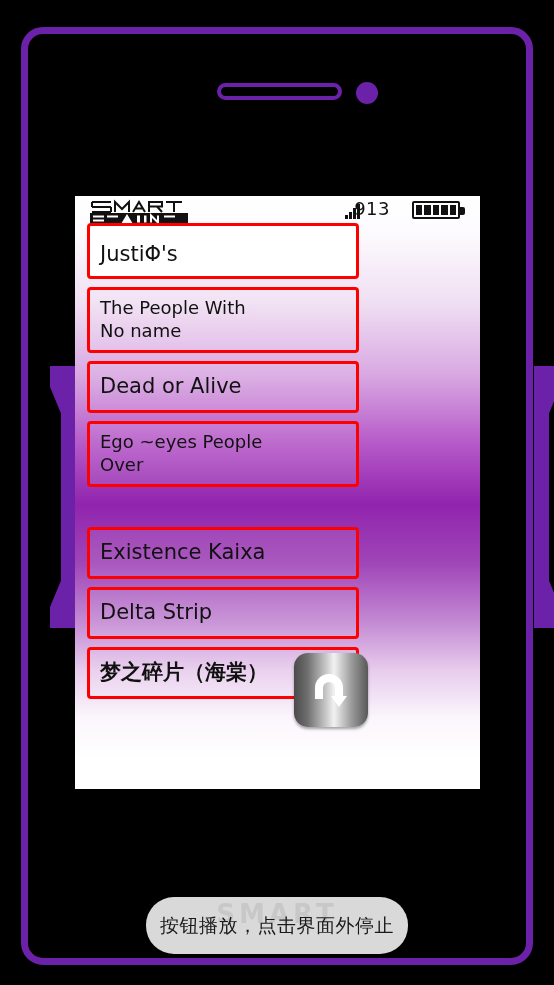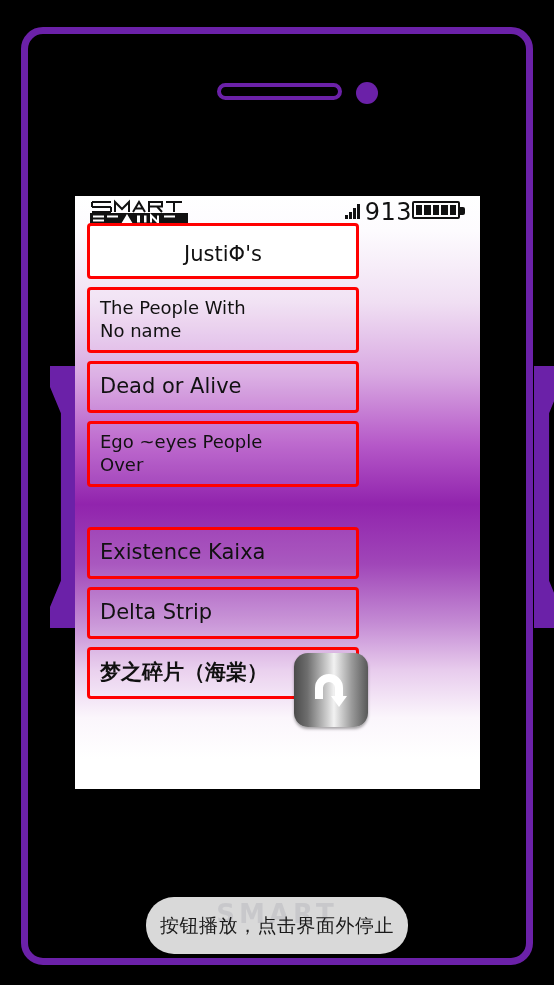--- a/index.html
+++ b/index.html
@@ -63,42 +63,42 @@
   #app-logo{
     position:absolute;left:14px;top:3px;width:115px;height:26px;
   }
   #signal-icon{position:absolute;right:120px;top:6px;display:flex;align-items:flex-end;gap:1px;height:17px;}
   #signal-icon i{display:block;width:3px;background:#111;}
   #signal-icon i:nth-child(1){height:4px;}
   #signal-icon i:nth-child(2){height:7px;}
   #signal-icon i:nth-child(3){height:11px;}
   #signal-icon i:nth-child(4){height:15px;}
   #signal-count{
-    position:absolute;right:68px;top:2px;font-size:24px;color:#111;letter-spacing:.5px;
+    position:absolute;right:90px;top:2px;font-size:18px;color:#111;letter-spacing:.5px;
   }
   #battery-icon{
     position:absolute;right:20px;top:5px;width:48px;height:18px;
     border:2px solid #111;border-radius:2px;box-sizing:border-box;
     display:flex;align-items:center;gap:2px;padding:2px;
   }
   #battery-icon span{flex:1;height:100%;background:#111;}
   #battery-icon:after{
     content:"";position:absolute;right:-7px;top:4px;width:5px;height:8px;background:#111;border-radius:0 2px 2px 0;
   }
 
   
   #song-list{position:absolute;left:12px;top:27px;width:272px;}
   .song-item{
     border:3px solid #FF0000;border-radius:4px;box-sizing:border-box;
     margin-bottom:8px;padding:6px 10px 8px 10px;
     color:#111;font-size:21px;line-height:25px;
     background:rgba(255,255,255,0.10);
     min-height:52px;display:flex;flex-direction:column;justify-content:center;
   }
-  .song-item.first{background:#ffffff;min-height:56px;padding-top:14px;align-items:center;}
+  .song-item.first{background:#ffffff;min-height:56px;padding-top:14px;}
   .song-item.two-line{font-size:18px;line-height:23px;}
   .song-item.cjk{font-weight:bold;font-size:21px;}
   .song-line{display:block;white-space:pre;}
 
   
   #refresh-button{
     position:absolute;left:219px;top:457px;width:74px;height:74px;border-radius:14px;
     background:linear-gradient(to right,#4b4b4b 0%,#6e6e6e 18%,#d2d2d2 46%,#f2f2f2 54%,#9a9a9a 78%,#585858 100%);
     box-shadow:0 2px 3px rgba(0,0,0,0.35);
     display:flex;align-items:center;justify-content:center;

